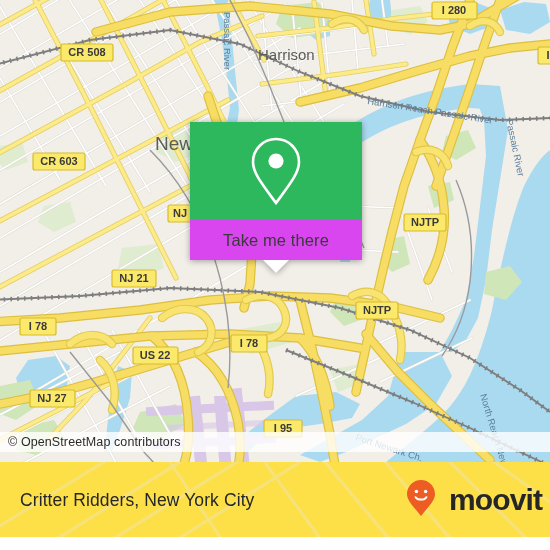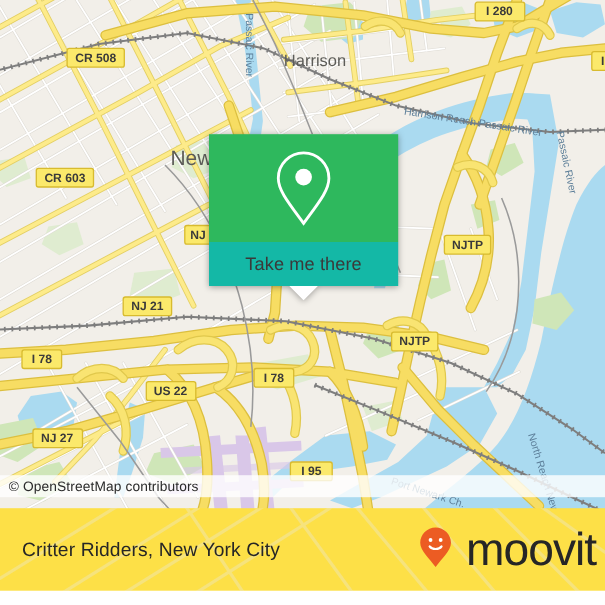--- a/index.html
+++ b/index.html
@@ -52,21 +52,21 @@
   #popup-head {
     height: 98px;
     background: #2eb85d;
     display: flex;
     align-items: center;
     justify-content: center;
   }
   #popup-pin svg { display:block; }
   #popup-foot {
     height: 40px;
-    background: #14b8a6;
+    background: #d946ef;
     display: flex;
     align-items: center;
     justify-content: center;
   }
   #popup-label {
     font-size: 16.5px;
     color: #3a3a3a;
     letter-spacing: 0.1px;
   }
   #popup-tail {
@@ -104,22 +104,22 @@
     letter-spacing: 0.1px;
   }
   #footer-logo {
     position: absolute;
     right: 8px; top: 50%;
     transform: translateY(-50%);
     display: flex;
     align-items: center;
   }
   #moovit-word {
-    font-size: 42px;
-    font-weight: normal;
+    font-size: 30px;
+    font-weight: bold;
     color: #262626;
     letter-spacing: -0.9px;
     margin-left: 13px;
     line-height: 1;
   }
 
   
 </style>
 </head>
 <body>

